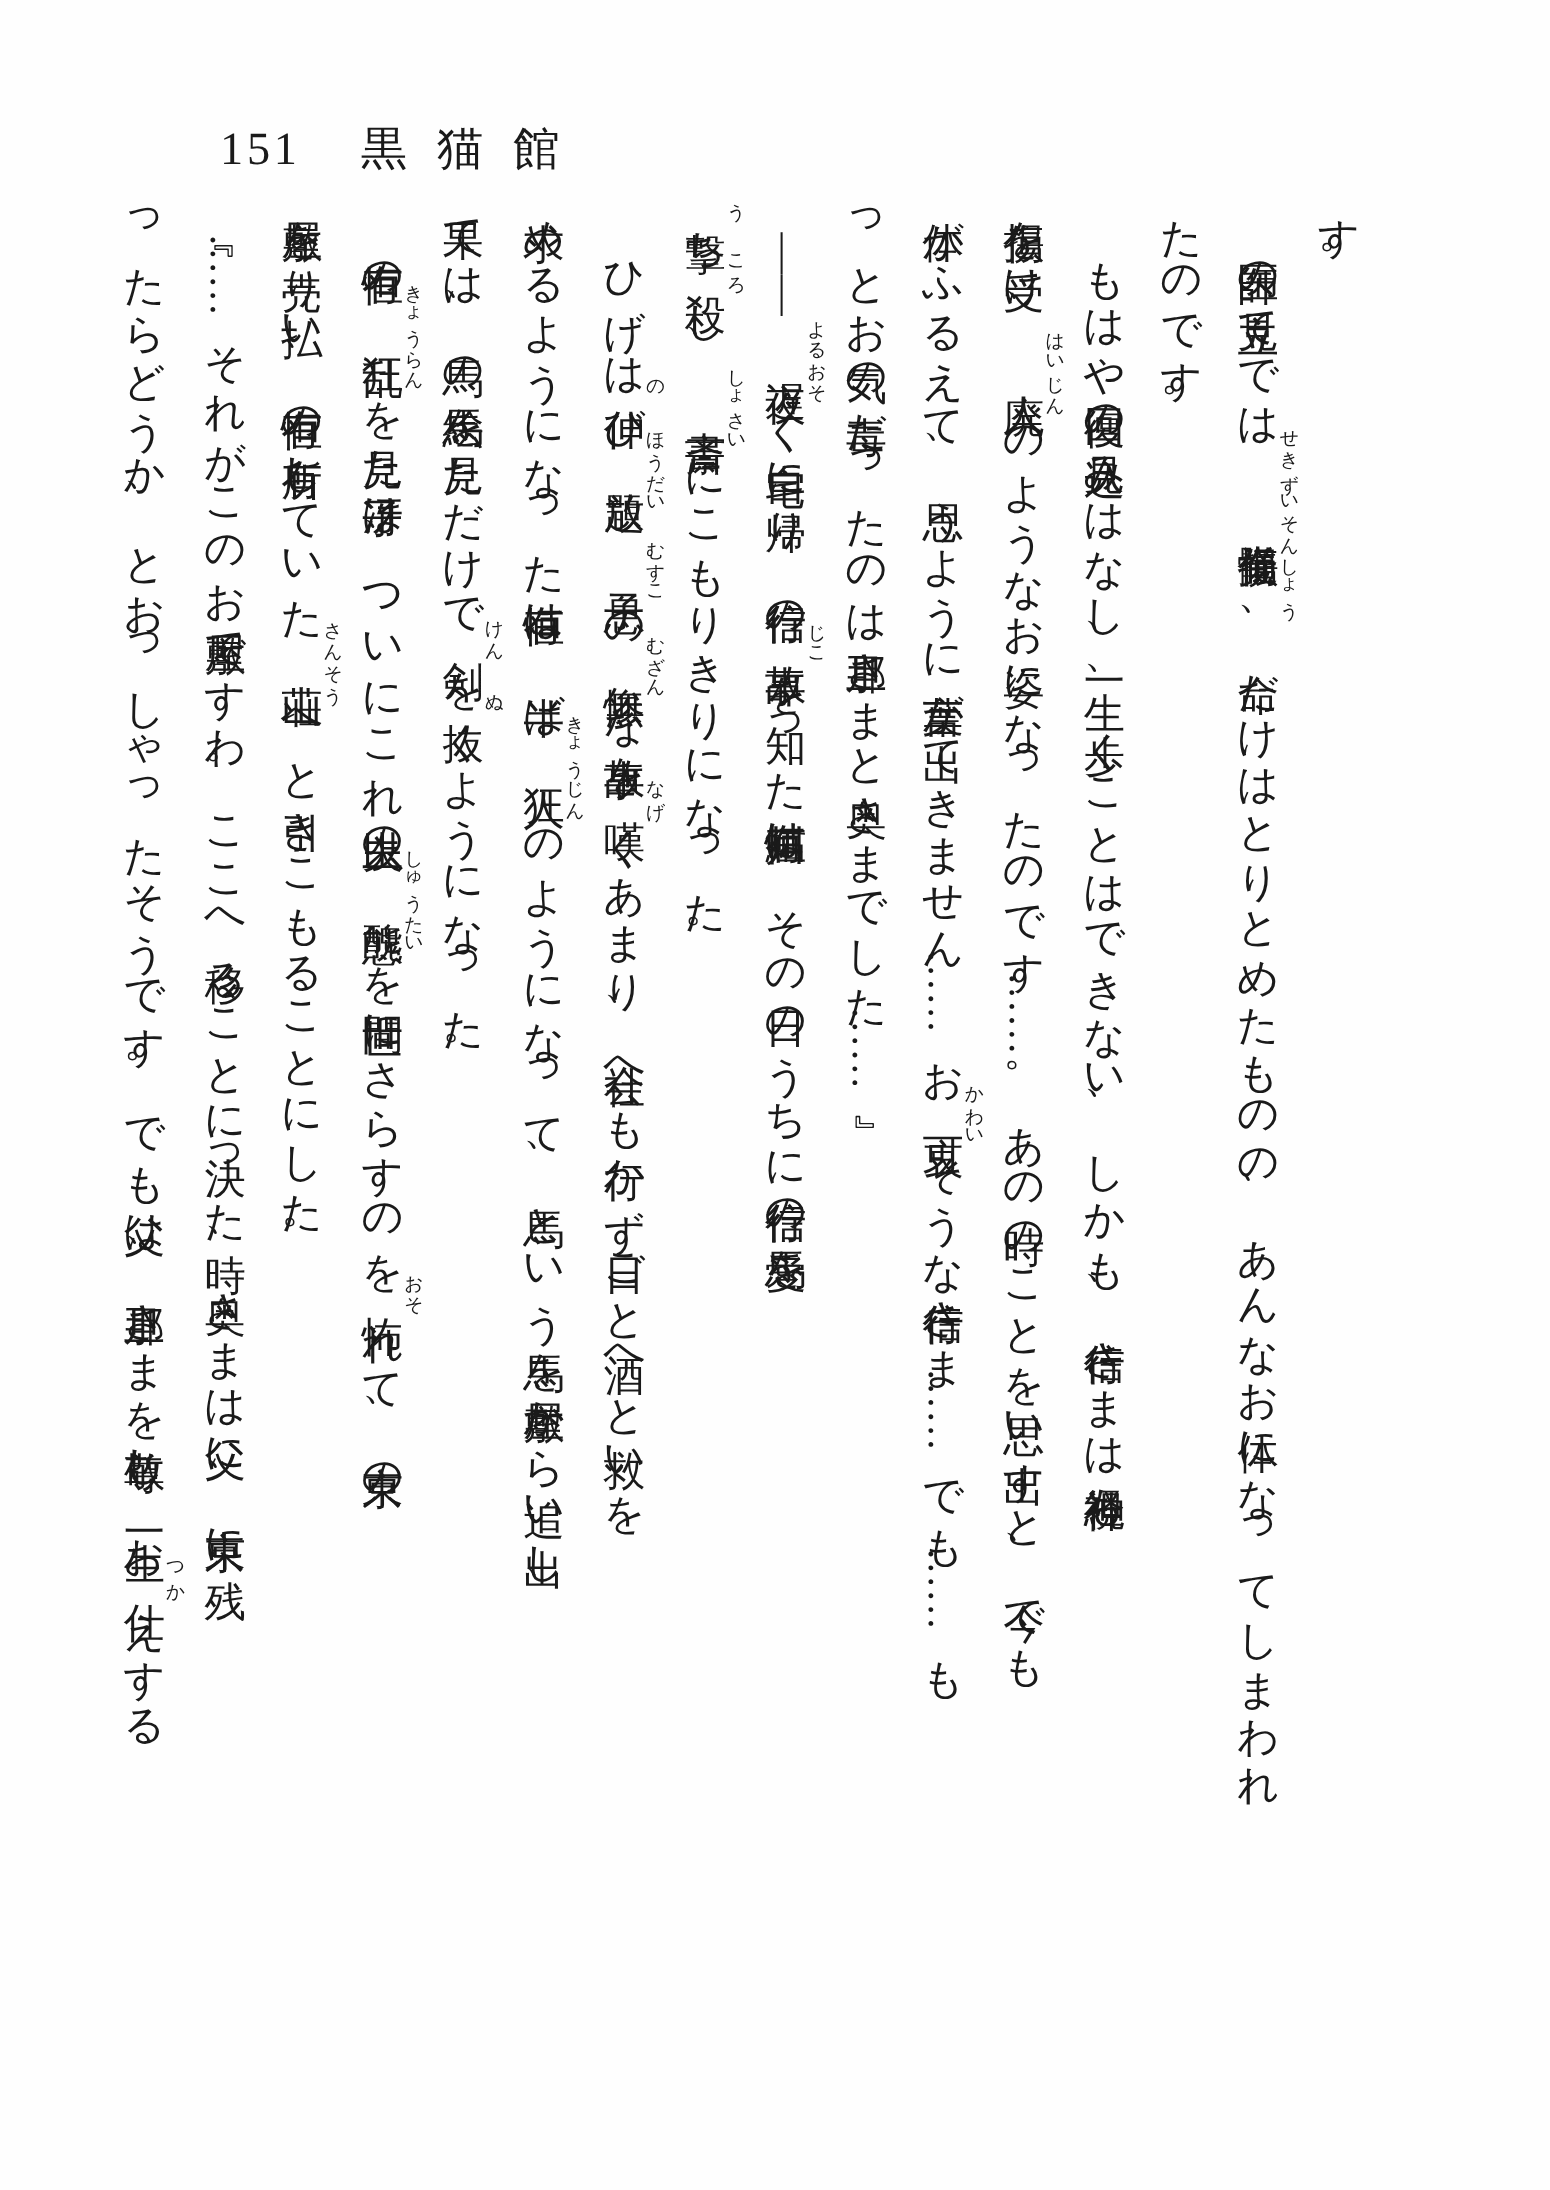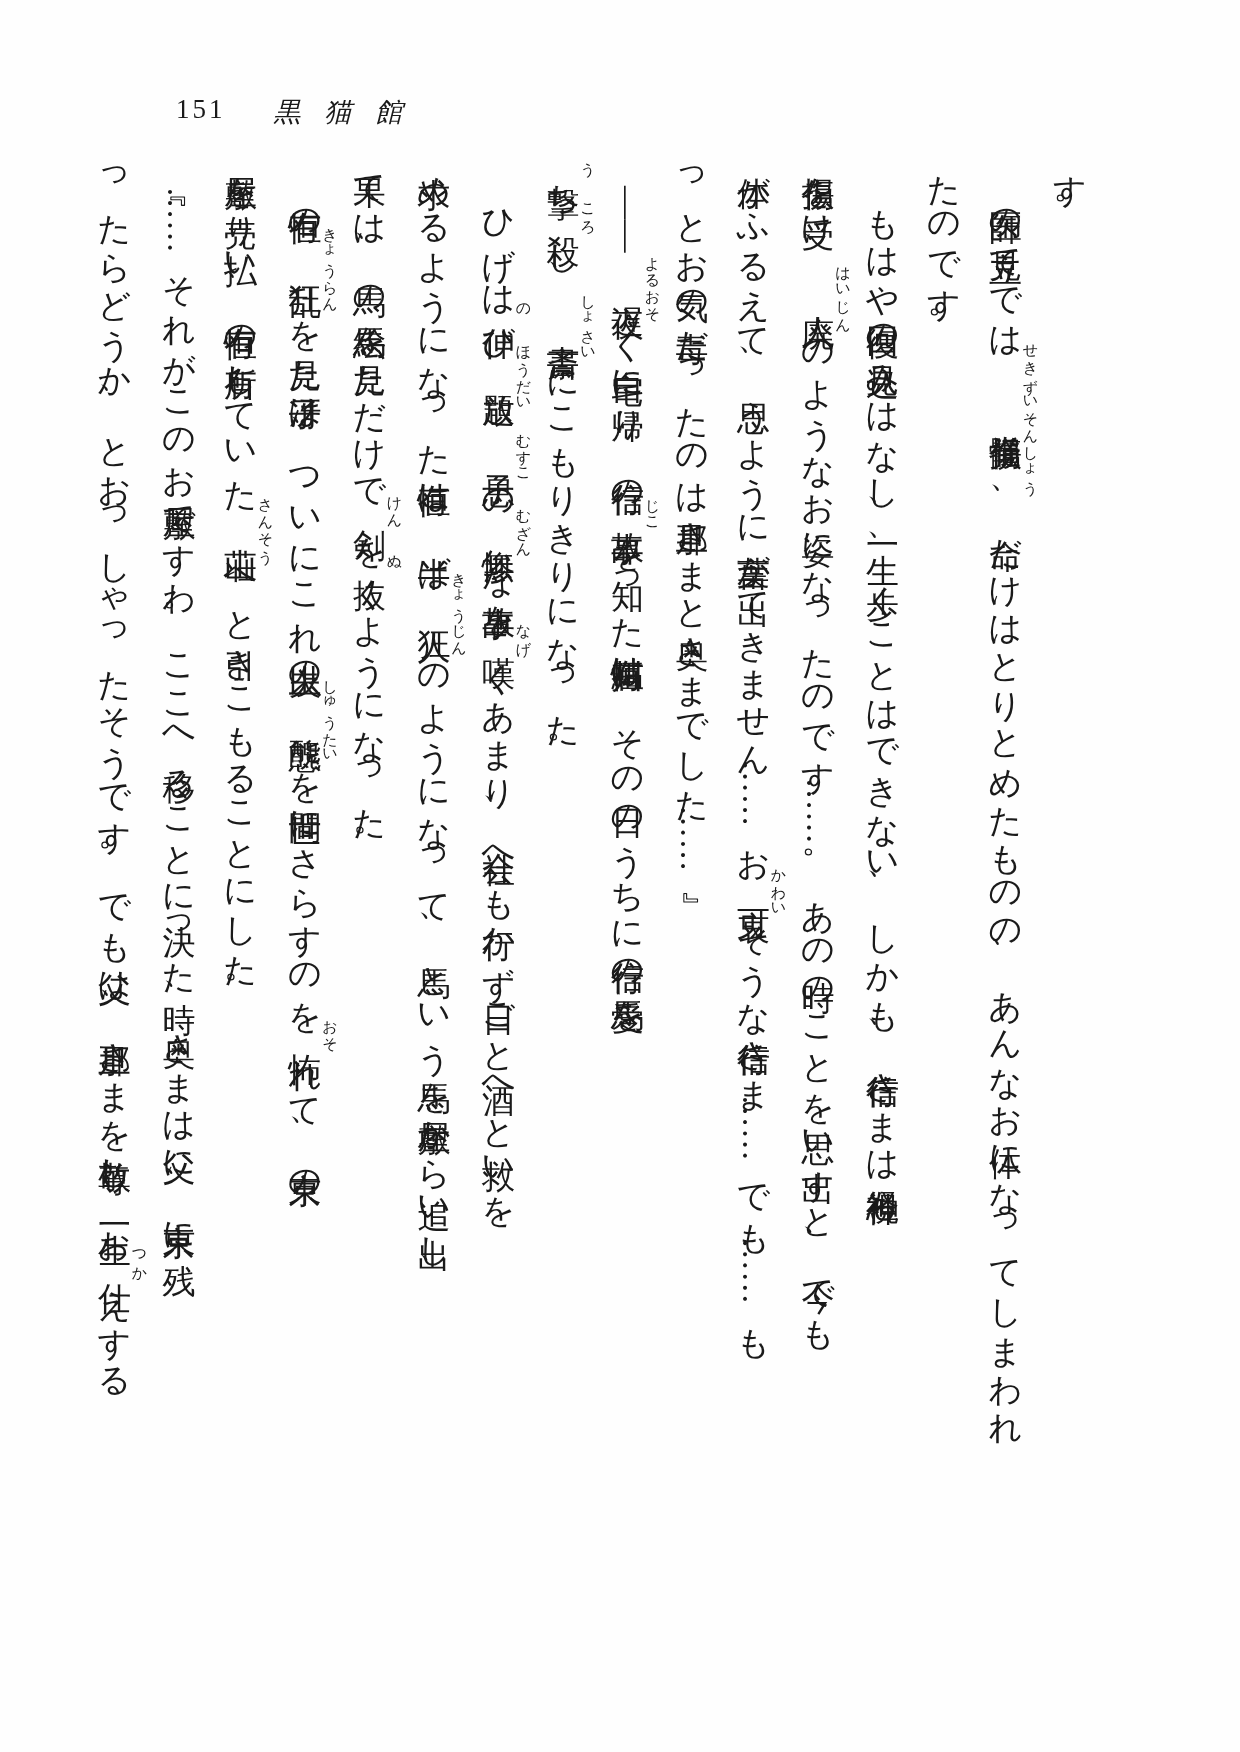--- a/index.html
+++ b/index.html
@@ -9,25 +9,25 @@
     background: var(--paper, #fefefe);
     color: var(--ink, #1a1a1a);
     font-family: "Liberation Serif", "DejaVu Serif", serif;
     overflow: hidden;
   }
   .page-header {
     position: absolute;
     top: 94px;
     left: 176px;
     display: flex;
-    align-items: flex-start;
-    font-size: 27px;
+    align-items: center;
+    font-size: 37px;
   }
   .page-number { letter-spacing: 3px; }
-  .book-title { margin-left: 48px; letter-spacing: 24px; font-style: italic; }
+  .book-title { margin-left: 48px; letter-spacing: 24px; }
   .text-block {
     position: absolute;
     top: 152px;
     right: 140px;
     height: 1348px;
     writing-mode: vertical-rl;
     -webkit-writing-mode: vertical-rl;
     text-orientation: mixed;
     font-size: 33px;
     letter-spacing: 0.5px;

